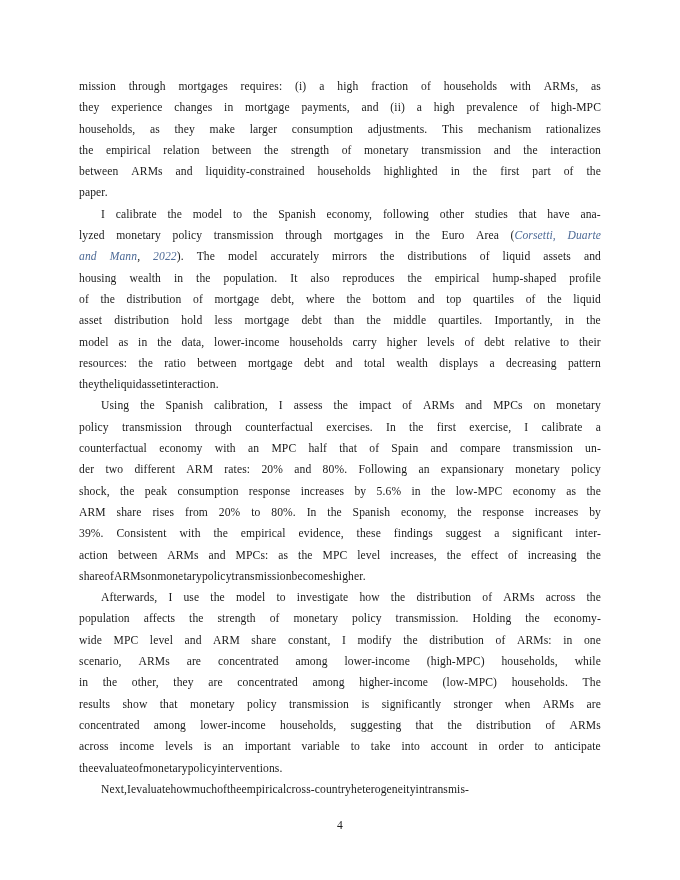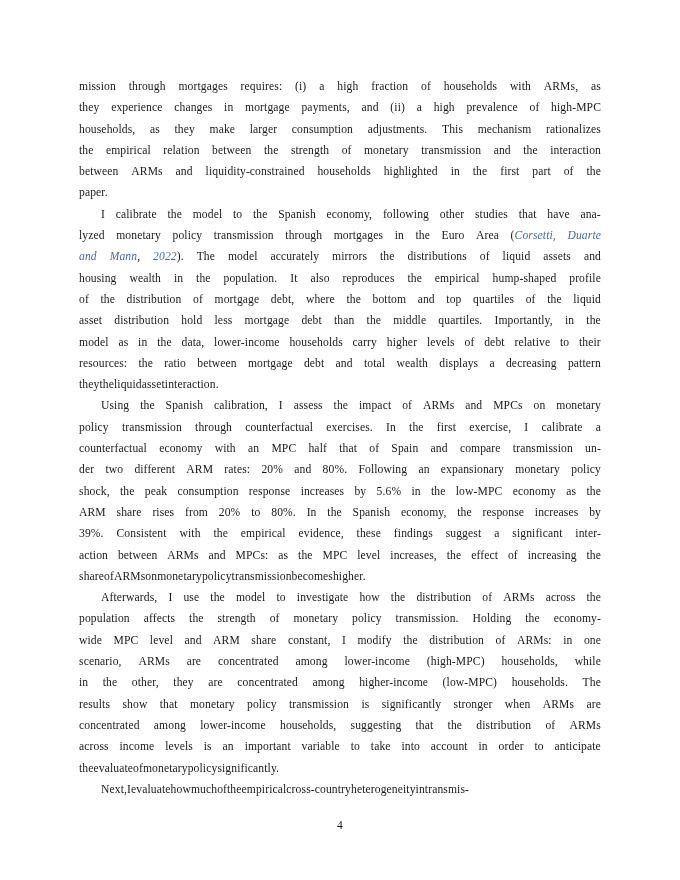--- a/index.html
+++ b/index.html
@@ -102,20 +102,20 @@
       </div>
       <div class="para">
         <div class="line justify indent"><span class="w"><span>Afterwards,</span></span><span class="w"><span>I</span></span><span class="w"><span>use</span></span><span class="w"><span>the</span></span><span class="w"><span>model</span></span><span class="w"><span>to</span></span><span class="w"><span>investigate</span></span><span class="w"><span>how</span></span><span class="w"><span>the</span></span><span class="w"><span>distribution</span></span><span class="w"><span>of</span></span><span class="w"><span>ARMs</span></span><span class="w"><span>across</span></span><span class="w"><span>the</span></span></div>
         <div class="line justify"><span class="w"><span>population</span></span><span class="w"><span>affects</span></span><span class="w"><span>the</span></span><span class="w"><span>strength</span></span><span class="w"><span>of</span></span><span class="w"><span>monetary</span></span><span class="w"><span>policy</span></span><span class="w"><span>transmission.</span></span><span class="w"><span>Holding</span></span><span class="w"><span>the</span></span><span class="w"><span>economy-</span></span></div>
         <div class="line justify"><span class="w"><span>wide</span></span><span class="w"><span>MPC</span></span><span class="w"><span>level</span></span><span class="w"><span>and</span></span><span class="w"><span>ARM</span></span><span class="w"><span>share</span></span><span class="w"><span>constant,</span></span><span class="w"><span>I</span></span><span class="w"><span>modify</span></span><span class="w"><span>the</span></span><span class="w"><span>distribution</span></span><span class="w"><span>of</span></span><span class="w"><span>ARMs:</span></span><span class="w"><span>in</span></span><span class="w"><span>one</span></span></div>
         <div class="line justify"><span class="w"><span>scenario,</span></span><span class="w"><span>ARMs</span></span><span class="w"><span>are</span></span><span class="w"><span>concentrated</span></span><span class="w"><span>among</span></span><span class="w"><span>lower-income</span></span><span class="w"><span>(high-MPC)</span></span><span class="w"><span>households,</span></span><span class="w"><span>while</span></span></div>
         <div class="line justify"><span class="w"><span>in</span></span><span class="w"><span>the</span></span><span class="w"><span>other,</span></span><span class="w"><span>they</span></span><span class="w"><span>are</span></span><span class="w"><span>concentrated</span></span><span class="w"><span>among</span></span><span class="w"><span>higher-income</span></span><span class="w"><span>(low-MPC)</span></span><span class="w"><span>households.</span></span><span class="w"><span>The</span></span></div>
         <div class="line justify"><span class="w"><span>results</span></span><span class="w"><span>show</span></span><span class="w"><span>that</span></span><span class="w"><span>monetary</span></span><span class="w"><span>policy</span></span><span class="w"><span>transmission</span></span><span class="w"><span>is</span></span><span class="w"><span>significantly</span></span><span class="w"><span>stronger</span></span><span class="w"><span>when</span></span><span class="w"><span>ARMs</span></span><span class="w"><span>are</span></span></div>
         <div class="line justify"><span class="w"><span>concentrated</span></span><span class="w"><span>among</span></span><span class="w"><span>lower-income</span></span><span class="w"><span>households,</span></span><span class="w"><span>suggesting</span></span><span class="w"><span>that</span></span><span class="w"><span>the</span></span><span class="w"><span>distribution</span></span><span class="w"><span>of</span></span><span class="w"><span>ARMs</span></span></div>
         <div class="line justify"><span class="w"><span>across</span></span><span class="w"><span>income</span></span><span class="w"><span>levels</span></span><span class="w"><span>is</span></span><span class="w"><span>an</span></span><span class="w"><span>important</span></span><span class="w"><span>variable</span></span><span class="w"><span>to</span></span><span class="w"><span>take</span></span><span class="w"><span>into</span></span><span class="w"><span>account</span></span><span class="w"><span>in</span></span><span class="w"><span>order</span></span><span class="w"><span>to</span></span><span class="w"><span>anticipate</span></span></div>
-        <div class="line last"><span class="w"><span>the</span></span><span class="w"><span>evaluate</span></span><span class="w"><span>of</span></span><span class="w"><span>monetary</span></span><span class="w"><span>policy</span></span><span class="w"><span>significantly.</span></span></div>
+        <div class="line last"><span class="w"><span>the</span></span><span class="w"><span>evaluate</span></span><span class="w"><span>of</span></span><span class="w"><span>monetary</span></span><span class="w"><span>policy</span></span><span class="w"><span>interventions.</span></span></div>
       </div>
       <div class="para">
         <div class="line last indent"><span class="w"><span>Next,</span></span><span class="w"><span>I</span></span><span class="w"><span>evaluate</span></span><span class="w"><span>how</span></span><span class="w"><span>much</span></span><span class="w"><span>of</span></span><span class="w"><span>the</span></span><span class="w"><span>empirical</span></span><span class="w"><span>cross-country</span></span><span class="w"><span>heterogeneity</span></span><span class="w"><span>in</span></span><span class="w"><span>transmis-</span></span></div>
       </div>
     </div>
   <div class="pagenum">4</div>
 </div>
 
 </body></html>

